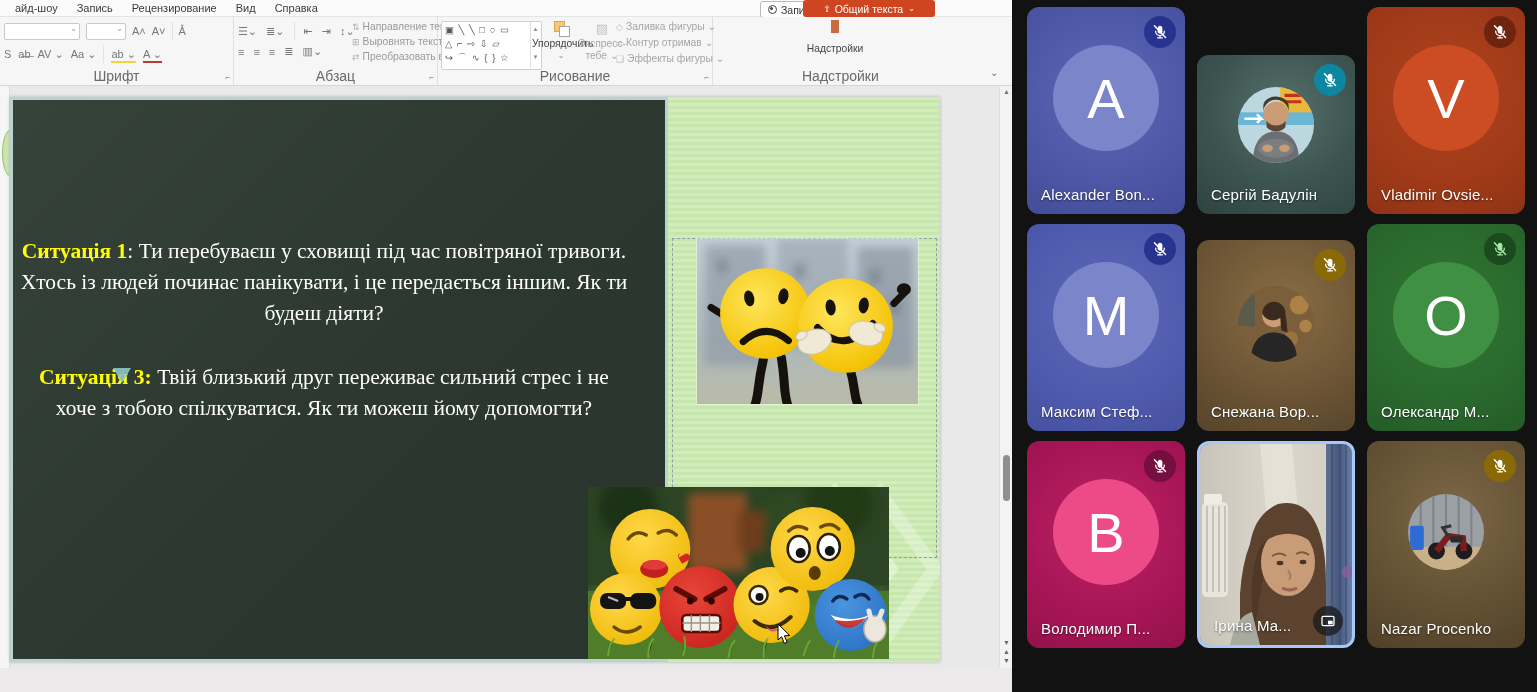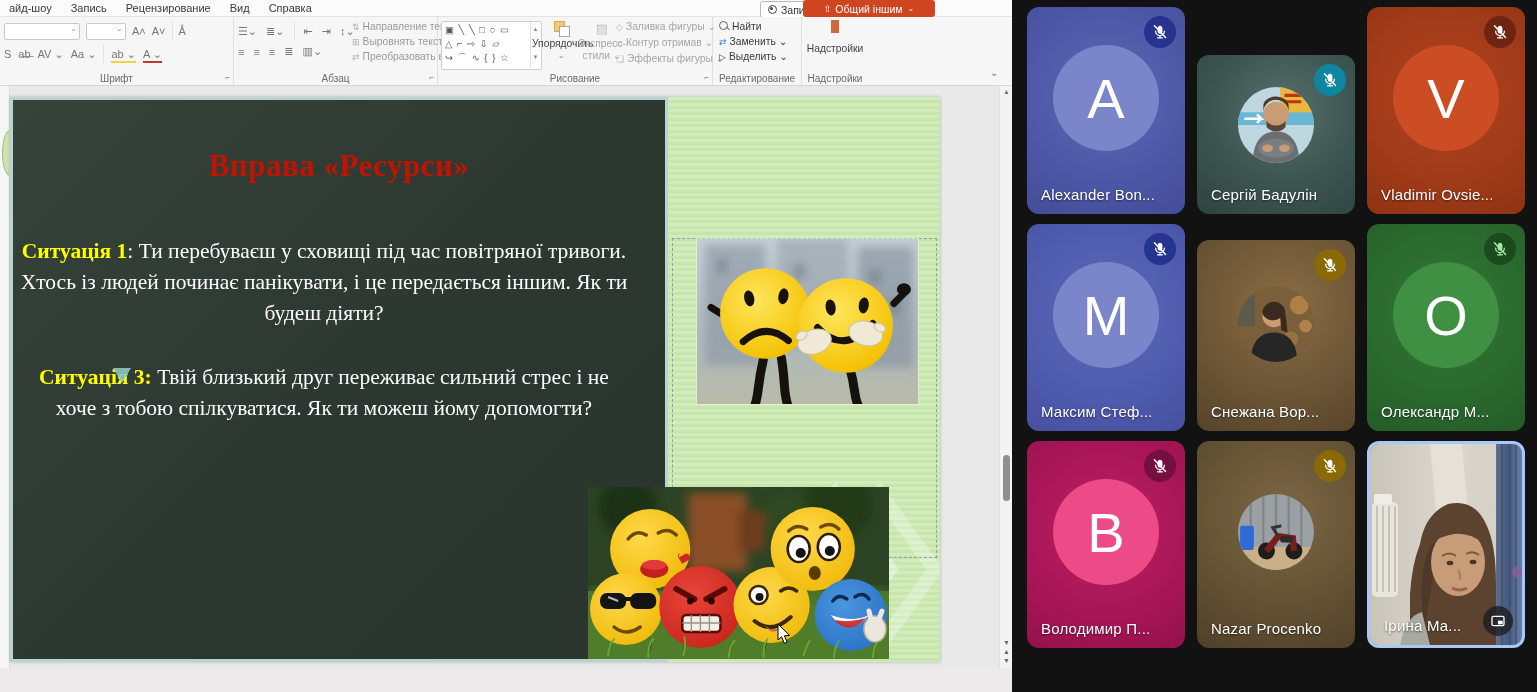--- a/index.html
+++ b/index.html
@@ -1,31 +1,31 @@
 <!DOCTYPE html>
 <html><head>
 <meta charset="utf-8">
 <style>
   html,body{margin:0;padding:0;background:#000;}
   #screen{position:relative;width:1537px;height:692px;overflow:hidden;font-family:"Liberation Sans",sans-serif;background:#131314;}
 
   
   #ppt{position:absolute;left:0;top:0;width:1012px;height:692px;background:#eceaea;}
-  .menubar{position:absolute;left:0;top:0;width:1012px;height:16px;background:#fbfbfb;border-bottom:1px solid #e4e4e4;display:flex;align-items:center;gap:19px;padding-left:9px;font-size:11px;color:#3b3b3b;}
+  .menubar{position:absolute;left:0;top:0;width:1012px;height:16px;background:#fbfbfb;border-bottom:1px solid #e4e4e4;display:flex;align-items:center;gap:19px;padding-left:15px;font-size:11px;color:#3b3b3b;}
   .mitem{cursor:default;white-space:nowrap;}
   .btn-record{position:absolute;left:760px;top:1px;height:13px;padding:1px 7px;border:1px solid #b9b9b9;border-radius:3px;background:#fff;font-size:10.5px;color:#333;display:flex;align-items:center;gap:4px;}
   .rec-dot{width:7px;height:7px;border:1.5px solid #444;border-radius:50%;display:inline-block;position:relative;}
   .rec-dot::after{content:"";position:absolute;left:1.2px;top:1.2px;width:3px;height:3px;border-radius:50%;background:#444;}
   .btn-share{position:absolute;left:803px;top:0px;height:17px;width:132px;background:#cf4520;border-radius:3px;color:#fff;font-size:10.5px;display:flex;align-items:center;justify-content:center;gap:4px;}
   .share-ico{font-size:9px;}
   .btn-share .car{font-size:8px;margin-left:1px;}
 
   .ribbon{position:absolute;left:0;top:17px;width:1012px;height:68px;background:#f6f6f6;border-bottom:1px solid #d6d6d6;font-size:10.5px;color:#444;}
   .grp{position:absolute;top:0;height:68px;border-right:1px solid #e0e0e0;}
-  .grp-label{position:absolute;bottom:1px;left:0;right:0;text-align:center;font-size:10px;color:#6a6a6a;}
+  .grp-label{position:absolute;bottom:1px;left:0;right:0;text-align:center;font-size:14px;color:#6a6a6a;}
   .launcher{position:absolute;right:3px;bottom:3px;font-size:8px;color:#8a8a8a;}
   .g-font{left:0;width:233px;}
   .g-par{left:234px;width:203px;}
   .g-draw{left:438px;width:274px;}
   .g-edit{left:713px;width:88px;}
   .g-add{left:802px;width:66px;border-right:none;}
   .rowa{position:absolute;left:4px;top:5px;display:flex;align-items:center;gap:6px;color:#777;}
   .rowb{position:absolute;left:4px;top:28px;display:flex;align-items:center;gap:7px;color:#777;}
   .combo{width:74px;height:15px;border:1px solid #c9c9c9;background:#fff;border-radius:2px;position:relative;}
   .combo.small{width:38px;}
@@ -155,21 +155,21 @@
       <span class="mitem">Рецензирование</span>
       <span class="mitem">Вид</span>
       <span class="mitem">Справка</span>
     </div>
     <div class="btn-record">
       <span class="rec-dot"></span>
       <span>Запись</span>
     </div>
     <div class="btn-share">
       <span class="share-ico">⇧</span>
-      <span>Общий іншим</span>
+      <span>Общий текста</span>
       <span class="car">⌄</span>
     </div>
 
     <div class="ribbon">
       <div class="grp g-font">
         <div class="rowa">
           <span class="combo"></span>
           <span class="combo small"></span>
           <span class="gbtn">A˄</span>
           <span class="gbtn">A˅</span>
@@ -223,39 +223,31 @@
         </div>
         <div class="stack-btn" style="left:94px;">
           <span class="bi arr-ico">
               <i></i>
               <i></i>
             </span>
           <span>Упорядочить</span><br><span style="font-size:8px;color:#888;">⌄</span>
         </div>
         <div class="stack-btn disabled" style="left:140px;width:48px;">
           <span class="bi" style="color:#c0c0c0;font-size:13px;">▨</span>
-          <span>Экспресс-</span><br><span>стили</span> ⌄
+          <span>Экспресс-</span><br><span>тебе</span> ⌄
         </div>
         <div class="fx-col">
           <span><span class="ic">◇</span><span>Заливка фигуры</span> ⌄</span>
           <span><span class="ic">▱</span><span>Контур отримав</span> ⌄</span>
           <span><span class="ic">❏</span><span>Эффекты фигуры</span> ⌄</span>
         </div>
         <div class="grp-label">Рисование</div>
         <div class="launcher">⌐</div>
       </div>
 
-      <div class="grp g-edit">
-        <div class="edit-col">
-          <span><span class="mag"></span><span>Найти</span></span>
-          <span><span class="ic" style="color:#2b7cd3;font-size:9px;margin-right:3px;">⇄</span><span>Заменить</span> ⌄</span>
-          <span><span class="ic" style="margin-right:3px;font-size:9px;">▷</span><span>Выделить</span> ⌄</span>
-        </div>
-        <div class="grp-label">Редактирование</div>
-      </div>
 
       <div class="grp g-add">
         <div class="stack-btn" style="left:4px;">
           <span class="bi addin-ico"><i></i><i></i><i></i><i></i></span>
           <span>Надстройки</span>
         </div>
         <div class="grp-label">Надстройки</div>
       </div>
       <div class="ribbon-collapse">⌄</div>
     </div>
@@ -264,21 +256,20 @@
       <div class="thumbstrip"></div>
 
       <div class="slide">
         <div class="band"></div>
         <svg class="band-chev" viewBox="0 0 120 185">
           <polyline points="10,10 70,92 10,175" fill="none" stroke="rgba(255,255,255,0.38)" stroke-width="14"></polyline>
           <polyline points="55,10 115,92 55,175" fill="none" stroke="rgba(255,255,255,0.3)" stroke-width="14"></polyline>
         </svg>
 
         <div class="board">
-          <div class="slide-title">Вправа «Ресурси»</div>
           <div class="slide-body">
             <p><span class="sit-label">Ситуація 1</span><span>: </span><span>Ти перебуваєш у сховищі під час повітряної тривоги. Хтось із людей починає панікувати, і це передається іншим. Як ти будеш діяти?</span></p>
             <p><span class="sit-label">Ситуація 3:</span><span> </span><span>Твій близький друг переживає сильний стрес і не хоче з тобою спілкуватися. Як ти можеш йому допомогти?</span></p>
           </div>
           <div class="teal-tri"></div>
         </div>
 
         <div class="sel-box"></div>
 
         <div class="img1">
@@ -549,42 +540,20 @@
       <div class="tile t6">
         <div class="avatar">В</div>
         <div class="mic">
             <svg>
               <use href="#ic-micoff"></use>
             </svg>
           </div>
         <div class="tname">Володимир П...</div>
       </div>
 
-      <div class="tile t7">
-        <div class="pavatar">
-          <svg viewBox="0 0 72 72" preserveAspectRatio="none">
-            <rect width="72" height="72" fill="#9aa0a4"></rect>
-            <path d="M12 0 v72 M24 0 v72 M36 0 v72 M48 0 v72 M60 0 v72" stroke="#7e8488" stroke-width="2"></path>
-            <rect y="50" width="72" height="22" fill="#c9b089"></rect>
-            <rect x="2" y="30" width="13" height="23" rx="2" fill="#2e6bd6"></rect>
-            <circle cx="27" cy="54" r="8" fill="#1d1d1d"></circle>
-            <circle cx="53" cy="54" r="8" fill="#1d1d1d"></circle>
-            <path d="M27 54 L38 40 L52 42 L53 54" stroke="#7a1d1d" stroke-width="6" fill="none"></path>
-            <path d="M38 40 L33 32 L41 30" stroke="#333" stroke-width="3" fill="none"></path>
-            <rect x="40" y="40" width="12" height="6" rx="2" fill="#2b2b2b"></rect>
-          </svg>
-        </div>
-        <div class="mic">
-            <svg>
-              <use href="#ic-micoff"></use>
-            </svg>
-          </div>
-        <div class="tname">Nazar Procenko</div>
-      </div>
-
       <div class="tile t8">
         <svg class="vid" viewBox="0 0 152 201" preserveAspectRatio="none">
           <defs>
             <linearGradient id="wall" x1="0" y1="0" x2="1" y2="0">
               <stop offset="0" stop-color="#c9c4ba"></stop>
                 <stop offset="0.5" stop-color="#dcd7cd"></stop>
                 <stop offset="1" stop-color="#d2cdc3"></stop>
             </linearGradient>
             <linearGradient id="curt" x1="0" y1="0" x2="1" y2="0">
               <stop offset="0" stop-color="#5f6f8e"></stop>
@@ -613,15 +582,37 @@
           <path d="M30 201 Q36 172 52 168 L60 201 Z" fill="#a8aaa0"></path>
         </svg>
         <div class="tname">Ірина Ма...</div>
         <div class="pip">
             <svg>
               <use href="#ic-pip"></use>
             </svg>
           </div>
       </div>
 
+      <div class="tile t7">
+        <div class="pavatar">
+          <svg viewBox="0 0 72 72" preserveAspectRatio="none">
+            <rect width="72" height="72" fill="#9aa0a4"></rect>
+            <path d="M12 0 v72 M24 0 v72 M36 0 v72 M48 0 v72 M60 0 v72" stroke="#7e8488" stroke-width="2"></path>
+            <rect y="50" width="72" height="22" fill="#c9b089"></rect>
+            <rect x="2" y="30" width="13" height="23" rx="2" fill="#2e6bd6"></rect>
+            <circle cx="27" cy="54" r="8" fill="#1d1d1d"></circle>
+            <circle cx="53" cy="54" r="8" fill="#1d1d1d"></circle>
+            <path d="M27 54 L38 40 L52 42 L53 54" stroke="#7a1d1d" stroke-width="6" fill="none"></path>
+            <path d="M38 40 L33 32 L41 30" stroke="#333" stroke-width="3" fill="none"></path>
+            <rect x="40" y="40" width="12" height="6" rx="2" fill="#2b2b2b"></rect>
+          </svg>
+        </div>
+        <div class="mic">
+            <svg>
+              <use href="#ic-micoff"></use>
+            </svg>
+          </div>
+        <div class="tname">Nazar Procenko</div>
+      </div>
+
     </div>
   </div>
 </div>
 
 </body></html>

